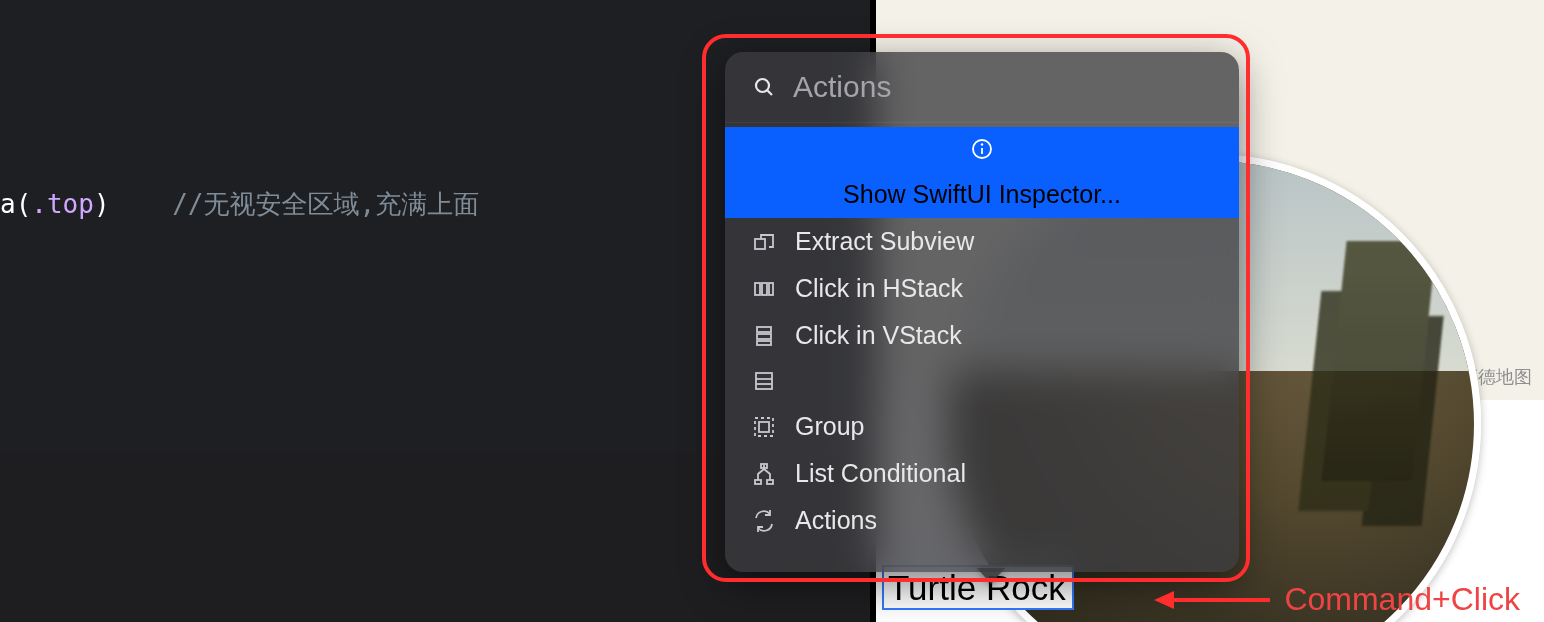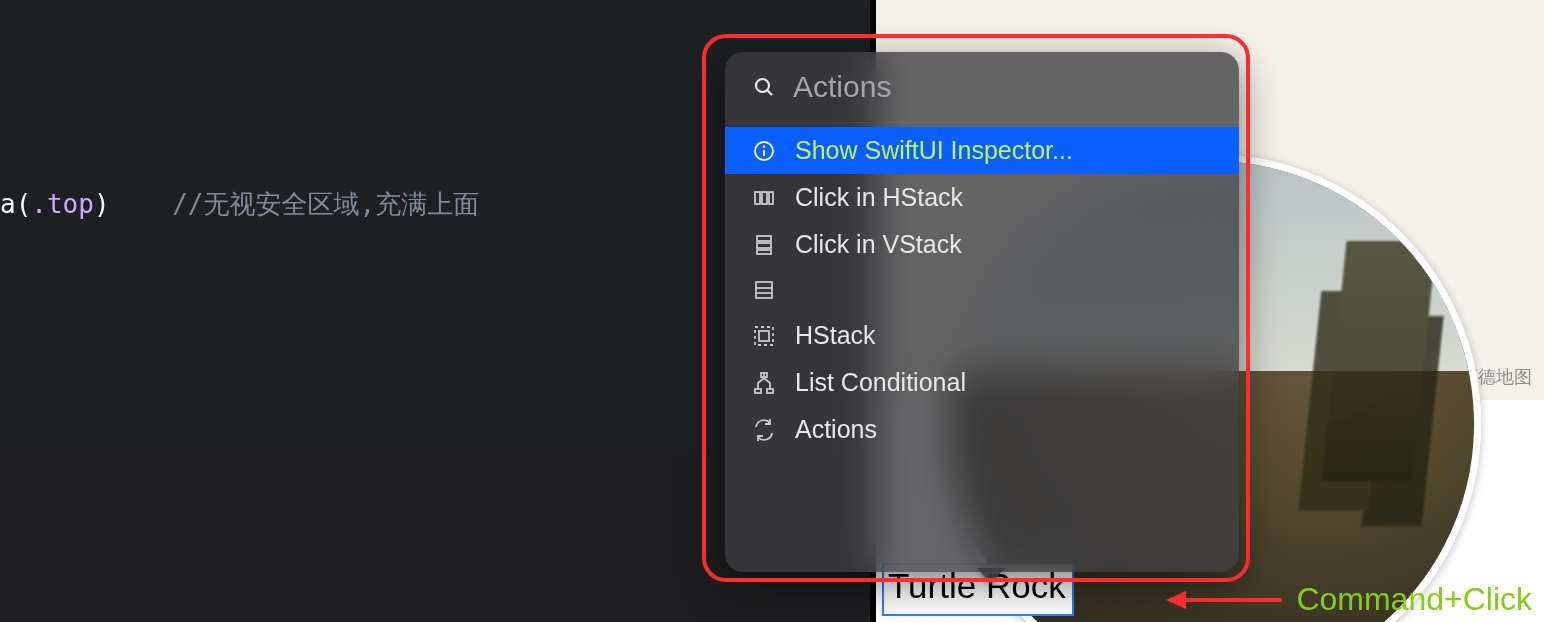--- a/index.html
+++ b/index.html
@@ -72,25 +72,25 @@
     background: linear-gradient(#3b3b1e, #1d1d10);
     transform: skewX(-6deg);
     box-shadow: -30px 40px 0 -10px #2e2e18, 30px 60px 0 -15px #242414;
     filter: blur(1px);
     opacity: 0.8;
   }
 
   .turtle-label {
     position: absolute;
     left: 6px;
-    bottom: 6px;
+    bottom: 12px;
     font-size: 35px;
     color: #000;
     border: 2px solid #2f7bff;
-    padding: 1px 6px 8px 4px;
+    padding: 1px 6px 0 4px;
     background: #fff;
   }
 
   
   .popover-wrapper {
     position: absolute;
     left: 715px;
     top: 42px;
     width: 534px;
     height: 540px;
@@ -134,42 +134,42 @@
   .popover-search input::placeholder { color: #a5a4aa; }
   .menu { padding: 4px 0; }
   .menu-item {
     display: flex;
     align-items: center;
     gap: 18px;
     padding: 9px 26px;
     font-size: 25px;
     cursor: default;
   }
-  .menu-item.selected { background: #0a60ff; color: #bef264; }
+  .menu-item.selected { background: #0a60ff; color: #000000; flex-direction: column; }
   .menu-icon { width: 26px; height: 26px; display: flex; align-items: center; justify-content: center; }
   .menu-icon svg { width: 24px; height: 24px; }
   .menu-item .menu-icon { color: #c8c8ce; }
   .menu-item.selected .menu-icon { color: #fff; }
 
   
   .red-box {
     position: absolute;
     left: 702px;
     top: 34px;
     width: 548px;
     height: 548px;
     border: 4px solid #ff2d2d;
     border-radius: 24px;
     pointer-events: none;
   }
   .anno {
     position: absolute;
-    right: 12px;
+    right: 24px;
     bottom: 4px;
-    color: #84cc16;
+    color: #ef4444;
     font-size: 32px;
     font-weight: 400;
     display: flex;
     align-items: center;
     gap: 12px;
     pointer-events: none;
   }
   .anno svg { width: 120px; height: 32px; }
 </style>
 </head>
@@ -212,20 +212,30 @@
               <circle cx="12" cy="12" r="9"></circle>
               <line x1="12" y1="11" x2="12" y2="17"></line>
               <circle cx="12" cy="7.5" r="1.2" fill="currentColor" stroke="none"></circle>
             </svg>
           </span>
           <span>Show SwiftUI Inspector...</span>
         </div>
         <div class="menu-item">
           <span class="menu-icon">
             <svg viewBox="0 0 24 24" fill="none" stroke="currentColor" stroke-width="1.8">
+              <rect x="3" y="9" width="10" height="10"></rect>
+              <path d="M9 9V5h12v12h-4"></path>
+              <path d="M15 5l6 0"></path>
+            </svg>
+          </span>
+          <span>Extract Subview</span>
+        </div>
+        <div class="menu-item">
+          <span class="menu-icon">
+            <svg viewBox="0 0 24 24" fill="none" stroke="currentColor" stroke-width="1.8">
               <rect x="3" y="6" width="5" height="12"></rect>
               <rect x="10" y="6" width="5" height="12"></rect>
               <rect x="17" y="6" width="4" height="12"></rect>
             </svg>
           </span>
           <span>Click in HStack</span>
         </div>
         <div class="menu-item">
           <span class="menu-icon">
             <svg viewBox="0 0 24 24" fill="none" stroke="currentColor" stroke-width="1.8">
@@ -245,21 +255,21 @@
             </svg>
           </span>
         </div>
         <div class="menu-item">
           <span class="menu-icon">
             <svg viewBox="0 0 24 24" fill="none" stroke="currentColor" stroke-width="1.8">
               <rect x="3" y="3" width="18" height="18" stroke-dasharray="3 3"></rect>
               <rect x="7" y="7" width="10" height="10"></rect>
             </svg>
           </span>
-          <span>HStack</span>
+          <span>Group</span>
         </div>
         <div class="menu-item">
           <span class="menu-icon">
             <svg viewBox="0 0 24 24" fill="none" stroke="currentColor" stroke-width="1.8">
               <path d="M12 3v4"></path>
               <path d="M12 7l-6 5v6"></path>
               <path d="M12 7l6 5v6"></path>
               <rect x="9" y="2" width="6" height="4"></rect>
               <rect x="3" y="18" width="6" height="4"></rect>
               <rect x="15" y="18" width="6" height="4"></rect>

